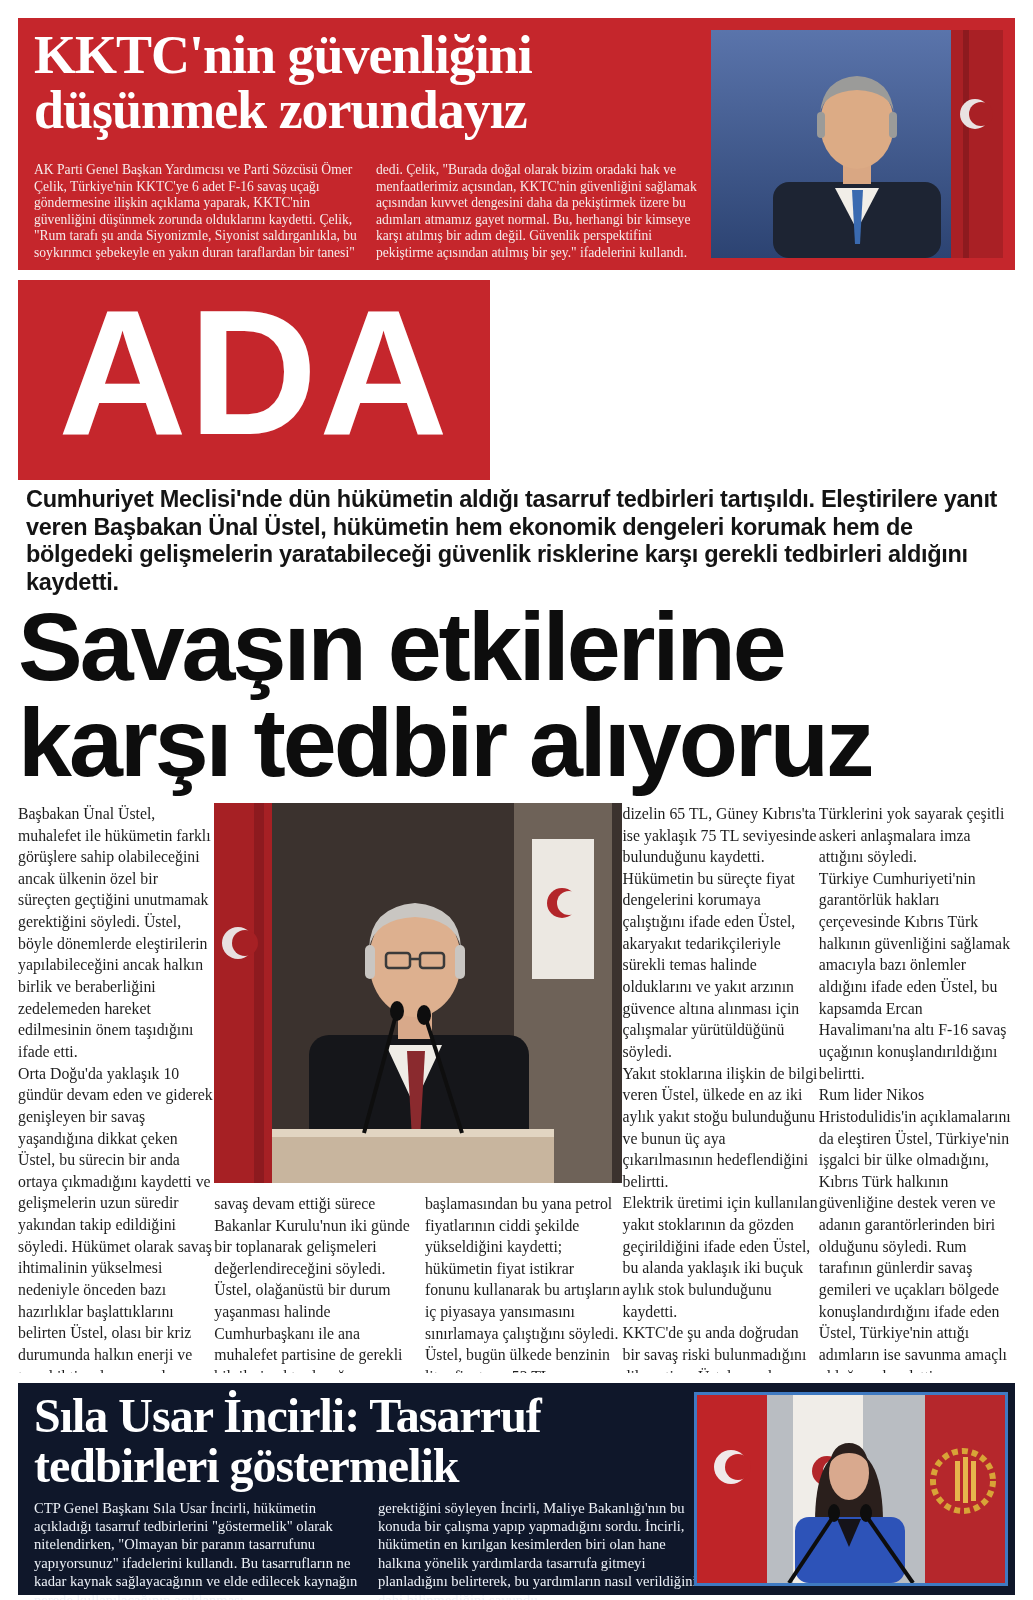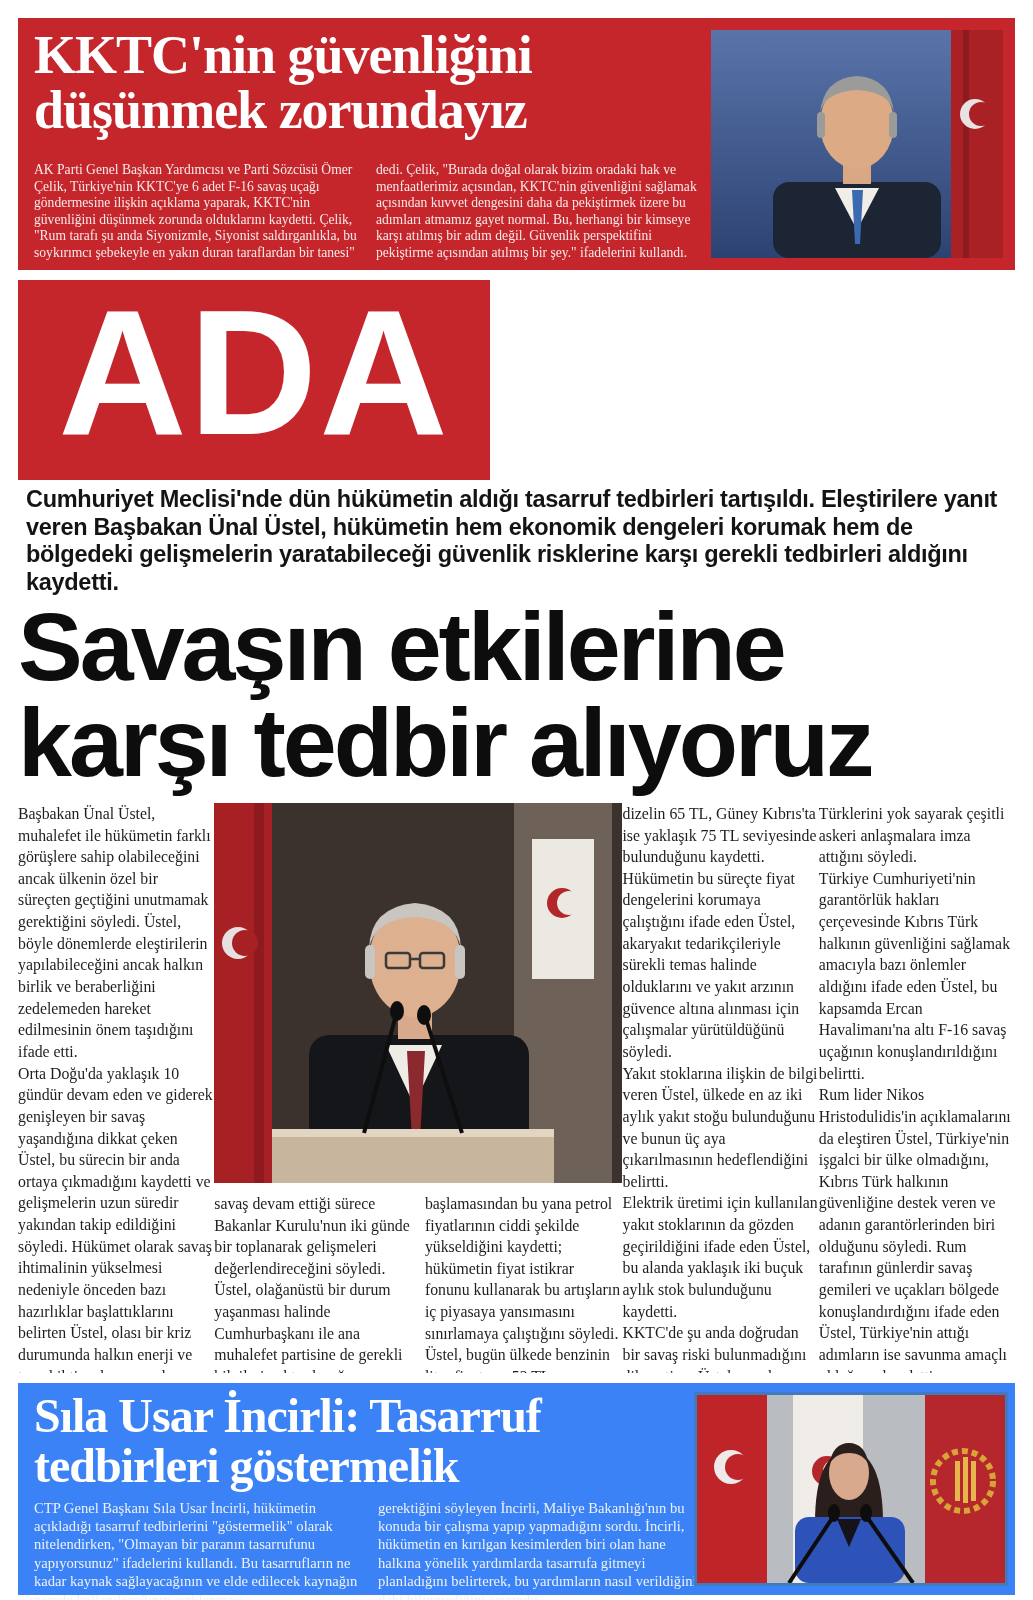--- a/index.html
+++ b/index.html
@@ -76,21 +76,21 @@
   
   .main-story { display:flex; gap:0; height:570px; overflow:hidden; margin-bottom:10px;margin-top:8px; }
   .main-story .col { flex:1; font-size:15.8px; line-height:1.37; color:#1e1e1e; overflow:hidden; }
   .mid-wrap { flex:2.08; display:flex; flex-direction:column; }
   .photo-frame-main { width:100%; height:380px; background:#3b322e; overflow:hidden; margin-bottom:10px; }
   .mid-cols { display:flex; gap:13px; flex:1; overflow:hidden; }
   .mid-cols .c { flex:1; font-size:15.8px; line-height:1.37; color:#1e1e1e; overflow:hidden; }
 
   
   .bottom-banner {
-    position:relative; background:#3b82f6; color:#fff;
+    position:relative; background:#0f172a; color:#fff;
     height:212px; padding:8px 16px 10px 16px;
   }
   .bottom-banner .headline {
     font-family:"Liberation Serif", serif; font-weight:bold;
     font-size:48px; line-height:1.04; letter-spacing:-1px; width:676px;
   }
   .bottom-banner .cols { display:flex; gap:12px; margin-top:8px; width:676px; }
   .bottom-banner .cols .c { flex:1; font-size:14.6px; line-height:1.26; color:#eef2f8; }
   .photo-frame-bottom {
     position:absolute; right:10px; top:12px; width:308px; height:188px;

